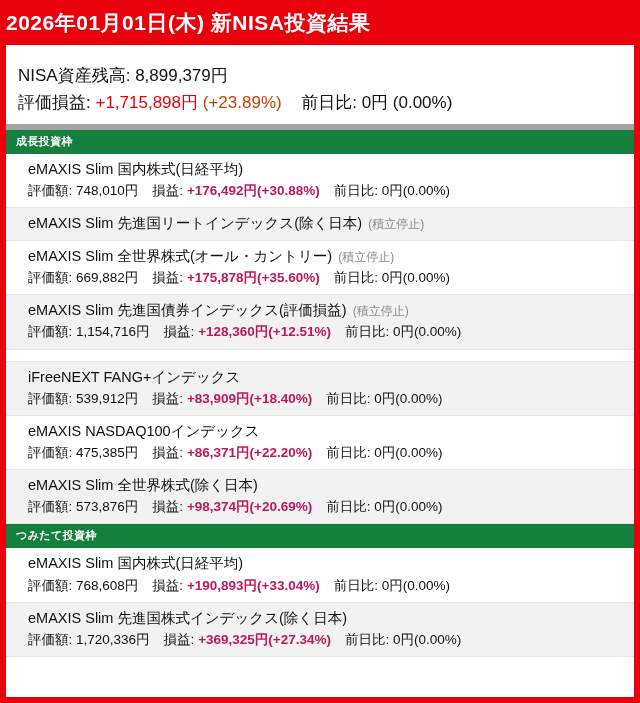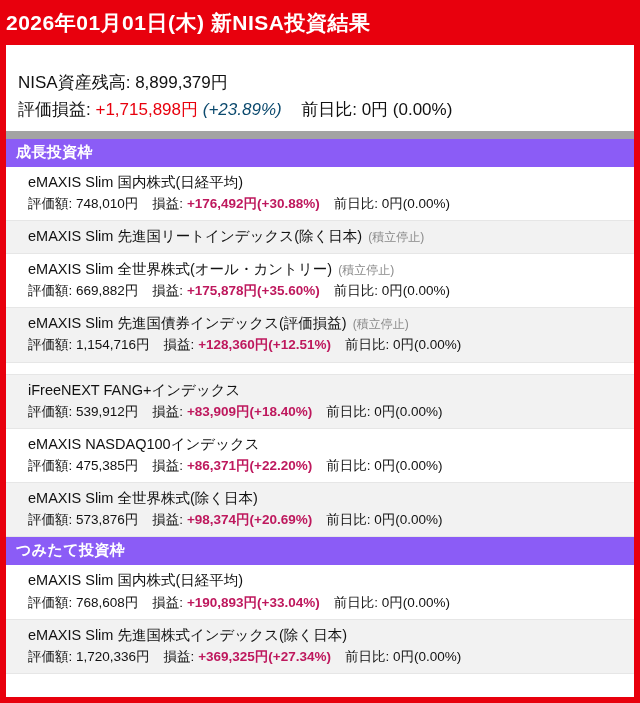--- a/index.html
+++ b/index.html
@@ -29,44 +29,43 @@
     color: #ffffff;
     text-align: left;
     font-size: 21px;
     font-weight: bold;
     letter-spacing: 0.5px;
     padding: 4px 0 10px 0;
     line-height: 1.2;
   }
   
   .summary {
-    padding: 25px 12px 8px 12px;
-    border-bottom: 8px solid #a3a3a3;
+    padding: 18px 12px 8px 12px;
+    border-bottom: 6px solid #a3a3a3;
   }
   .summary-row {
     font-size: 17px;
     color: #111111;
     line-height: 1.55;
     white-space: nowrap;
   }
   .summary-row .label { color: #111111; }
   .sum-plus {
     color: #e8000d;
     font-weight: normal;
   }
   .sum-plus-small {
-    color: #0c4a6e;
-    font-style: italic;
+    color: #c2410c;
   }
   .gap { display: inline-block; width: 10px; }
   
   .section-bar {
-    background: #8b5cf6;
+    background: #15803d;
     color: #ffffff;
-    font-size: 15px;
+    font-size: 11px;
     font-weight: bold;
     padding: 4px 10px 5px 10px;
     letter-spacing: 0.4px;
   }
   
   .fund {
     padding: 5px 10px 6px 22px;
     border-bottom: 1px solid #e6e6e6;
   }
   .fund.alt {

